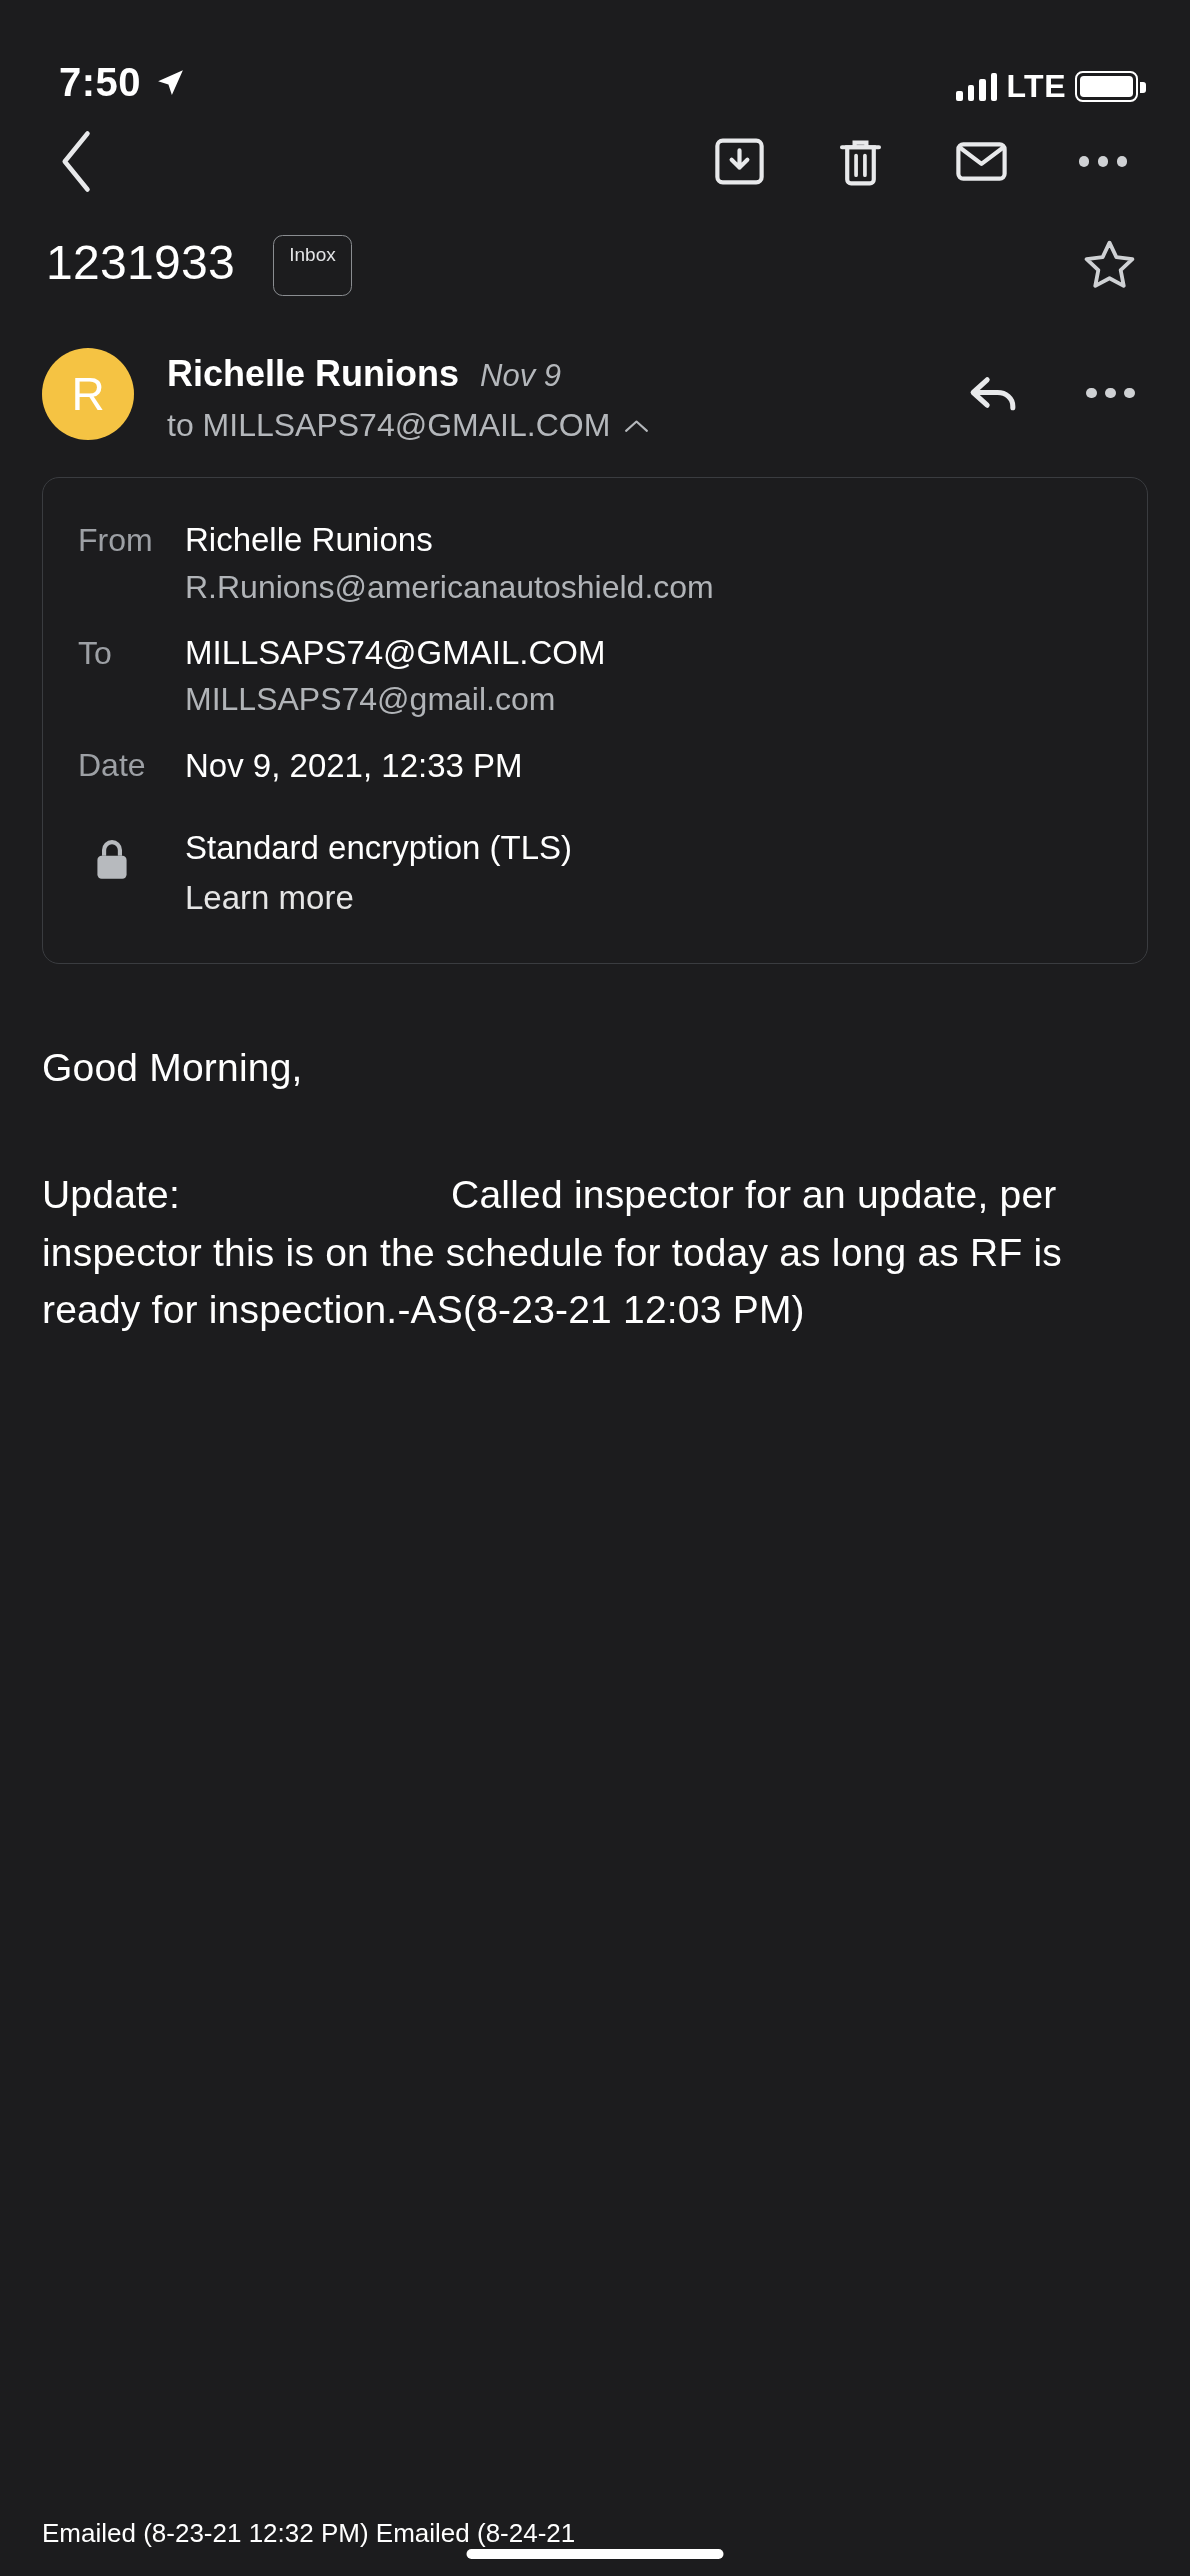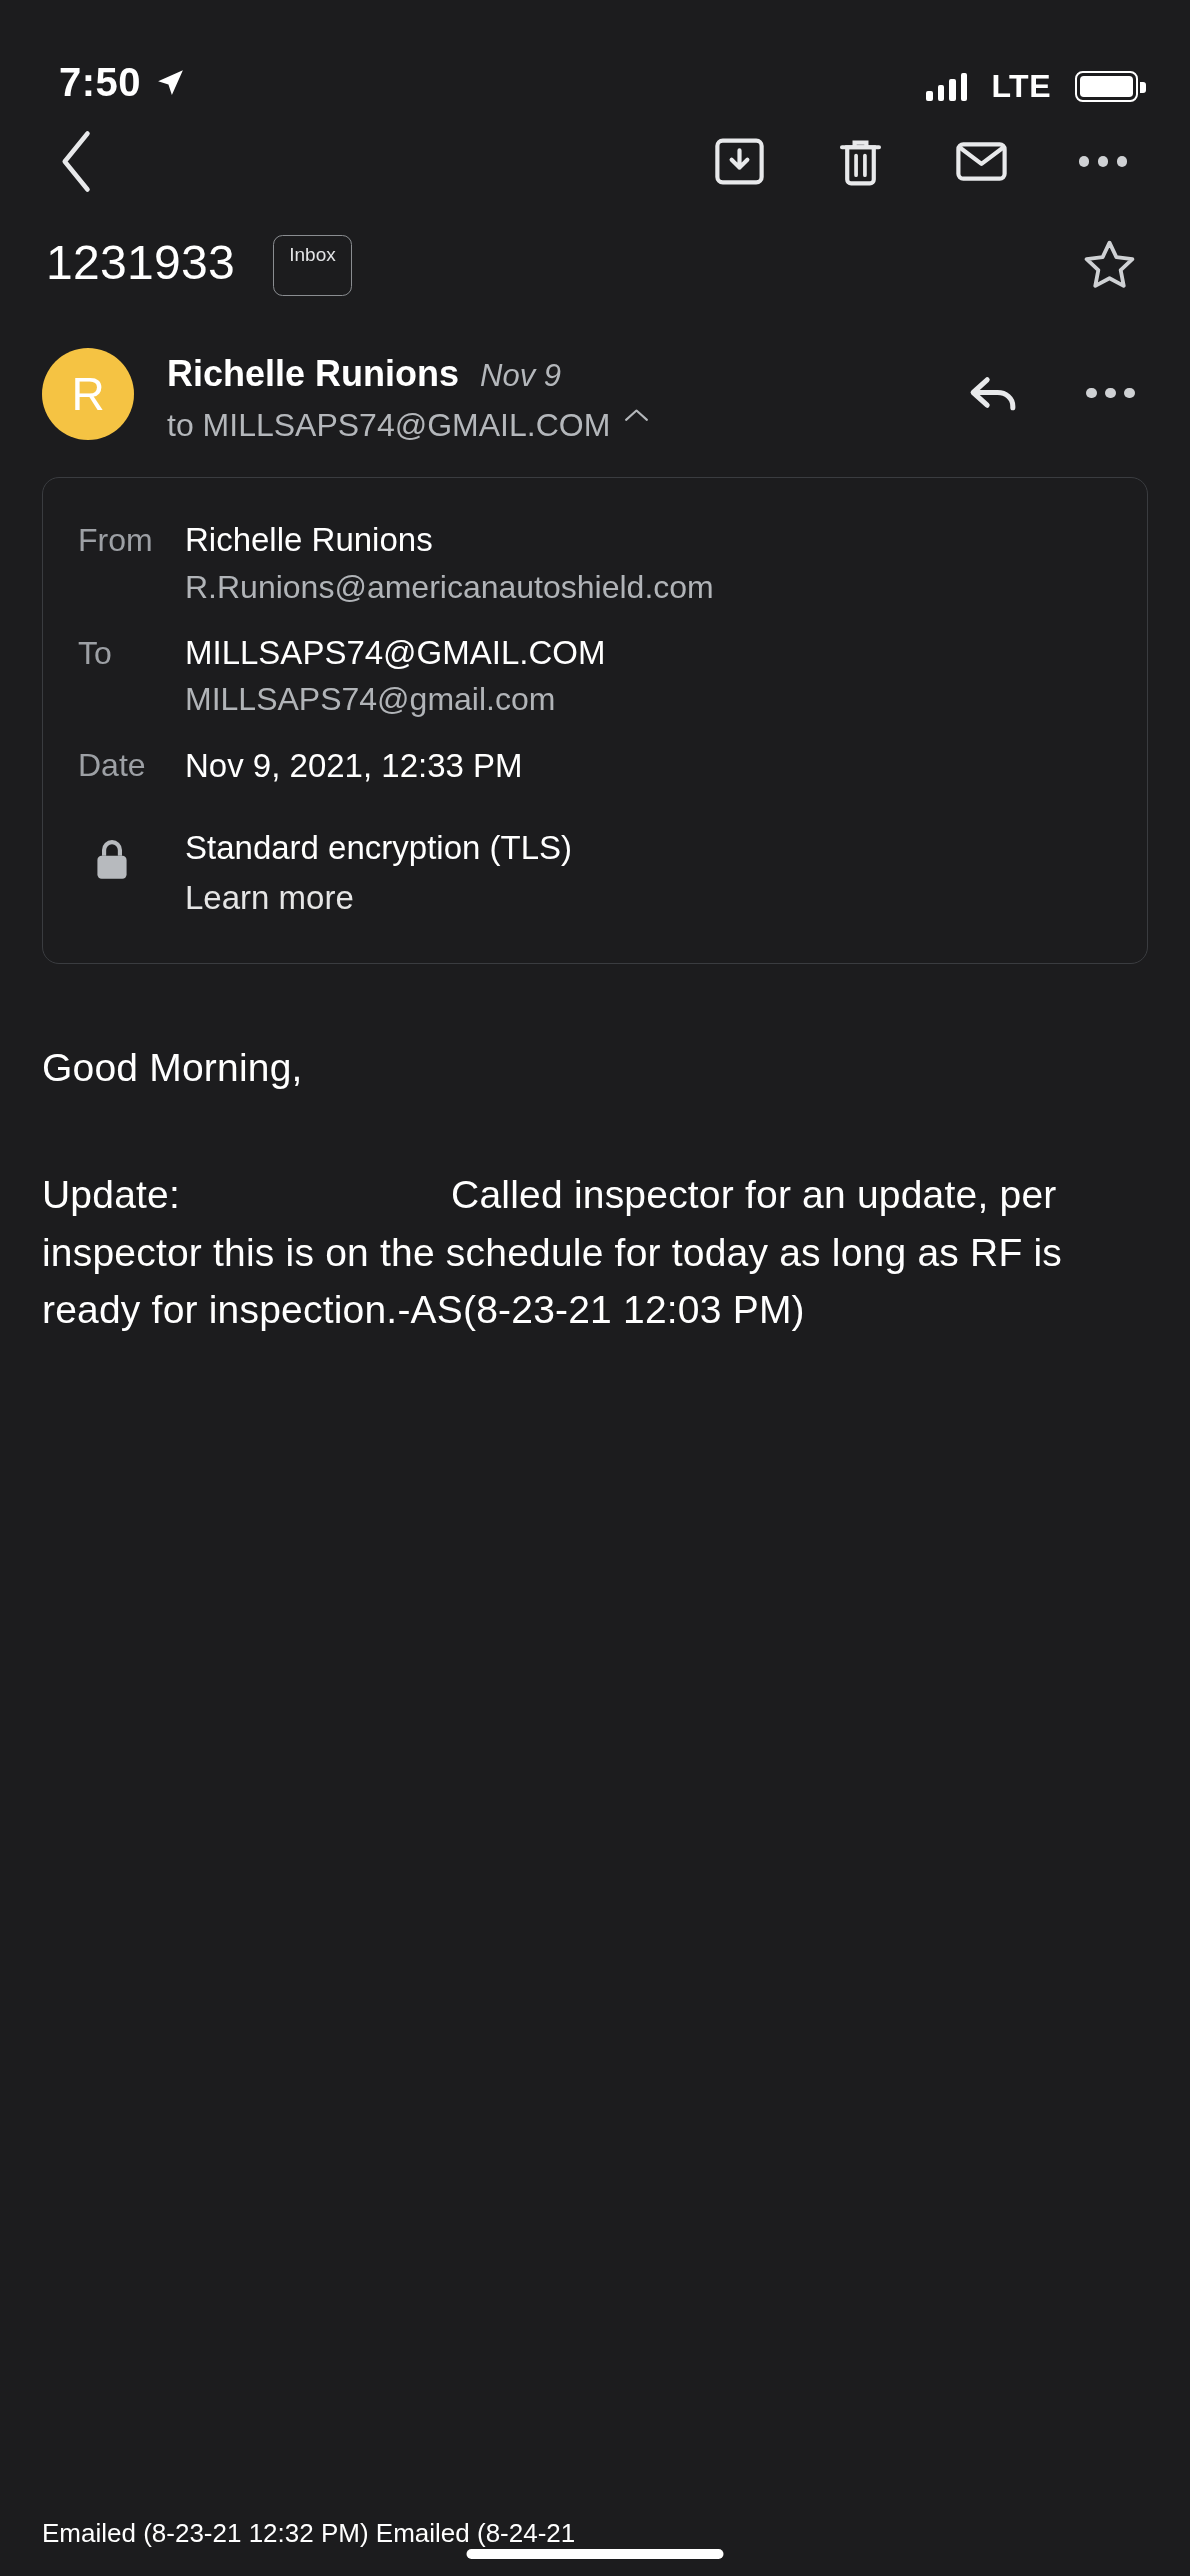--- a/index.html
+++ b/index.html
@@ -13,21 +13,21 @@
   .screen { position:relative; width:1190px; height:2576px; background:#1c1c1e; }
 
   
   .statusbar {
     height:105px; display:flex; align-items:flex-end;
     justify-content:space-between; padding:0 52px 0 59px;
   }
   .status-left { display:flex; align-items:center; gap:13.4px; }
   .status-time { font-size:40px; font-weight:700; letter-spacing:0.5px; }
   .loc-arrow { width:33px; height:33px; display:block; }
-  .status-right { display:flex; align-items:center; gap:24px; }
+  .status-right { display:flex; align-items:center; gap:9px; }
   .bars { display:flex; align-items:flex-end; gap:4.8px; height:29px; }
   .bars i { width:6.7px; background:#ffffff; border-radius:1.9px; display:block; }
   .bars i:nth-child(1){height:10.5px}
   .bars i:nth-child(2){height:16.3px}
   .bars i:nth-child(3){height:22px}
   .bars i:nth-child(4){height:28px}
   .lte { font-size:32px; font-weight:700; letter-spacing:0.5px; }
   .battery { width:63px; height:31px; border:2.9px solid #ffffff; border-radius:7.7px; position:relative; padding:2.9px; }
   .battery::after { content:""; position:absolute; right:-9.6px; top:8.6px; width:5.8px; height:11.5px; background:#ffffff; border-radius:0 2.9px 2.9px 0; }
   .battery i { display:block; height:100%; width:100%; background:#ffffff; border-radius:3.8px; }
@@ -57,21 +57,21 @@
   .sender-row { display:flex; align-items:flex-start; padding:42px 42px 0 42px; }
   .avatar {
     width:92px; height:92px; border-radius:50%; background:#f5c343;
     display:flex; align-items:center; justify-content:center;
     color:#ffffff; font-size:46px; font-weight:400; flex:0 0 auto;
   }
   .sender-meta { flex:1; padding-left:33px; padding-top:5.8px; }
   .sender-line1 { display:flex; align-items:baseline; gap:21px; }
   .sender-name { font-size:36px; font-weight:700; color:#ffffff; }
   .sender-date { font-size:31px; color:#b4b7bb;font-style:italic; }
-  .sender-line2 { display:flex; align-items:flex-start; gap:13.4px; margin-top:11.5px; }
+  .sender-line2 { display:flex; align-items:center; gap:13.4px; margin-top:11.5px; }
   .sender-to { font-size:32px; color:#b4b7bb; }
   .caret-up { width:25px; height:15.3px; }
   .sender-actions { display:flex; align-items:center; gap:42px; padding-top:7.7px; }
 
   
   .details-card {
     margin:33px 42px 0 42px; border:1.9px solid #3a3c40; border-radius:17px;
     padding:29px 35px 35px 35px;
   }
   .det-row { display:flex; padding:11.5px 0; }

